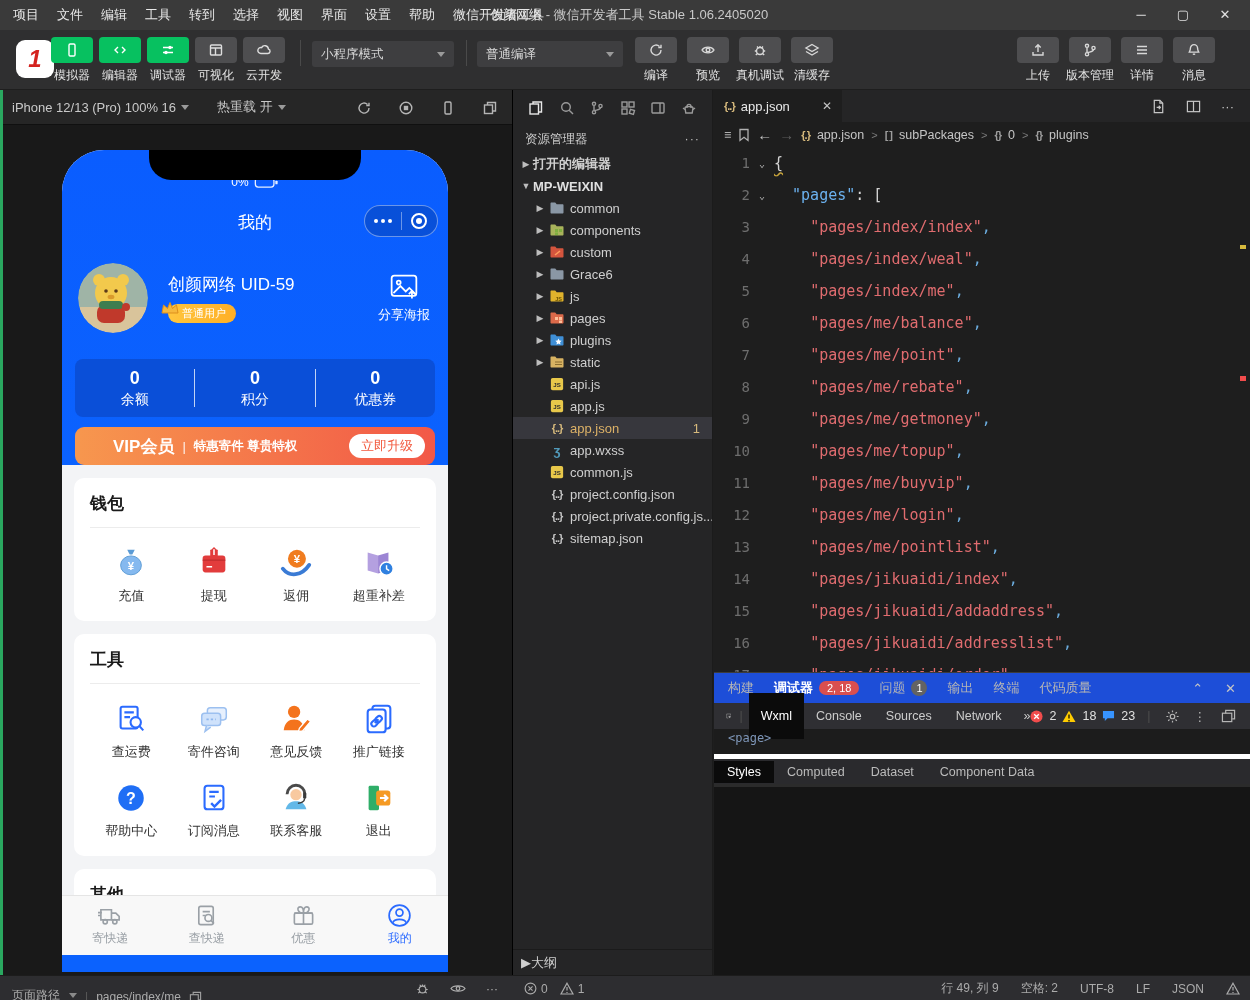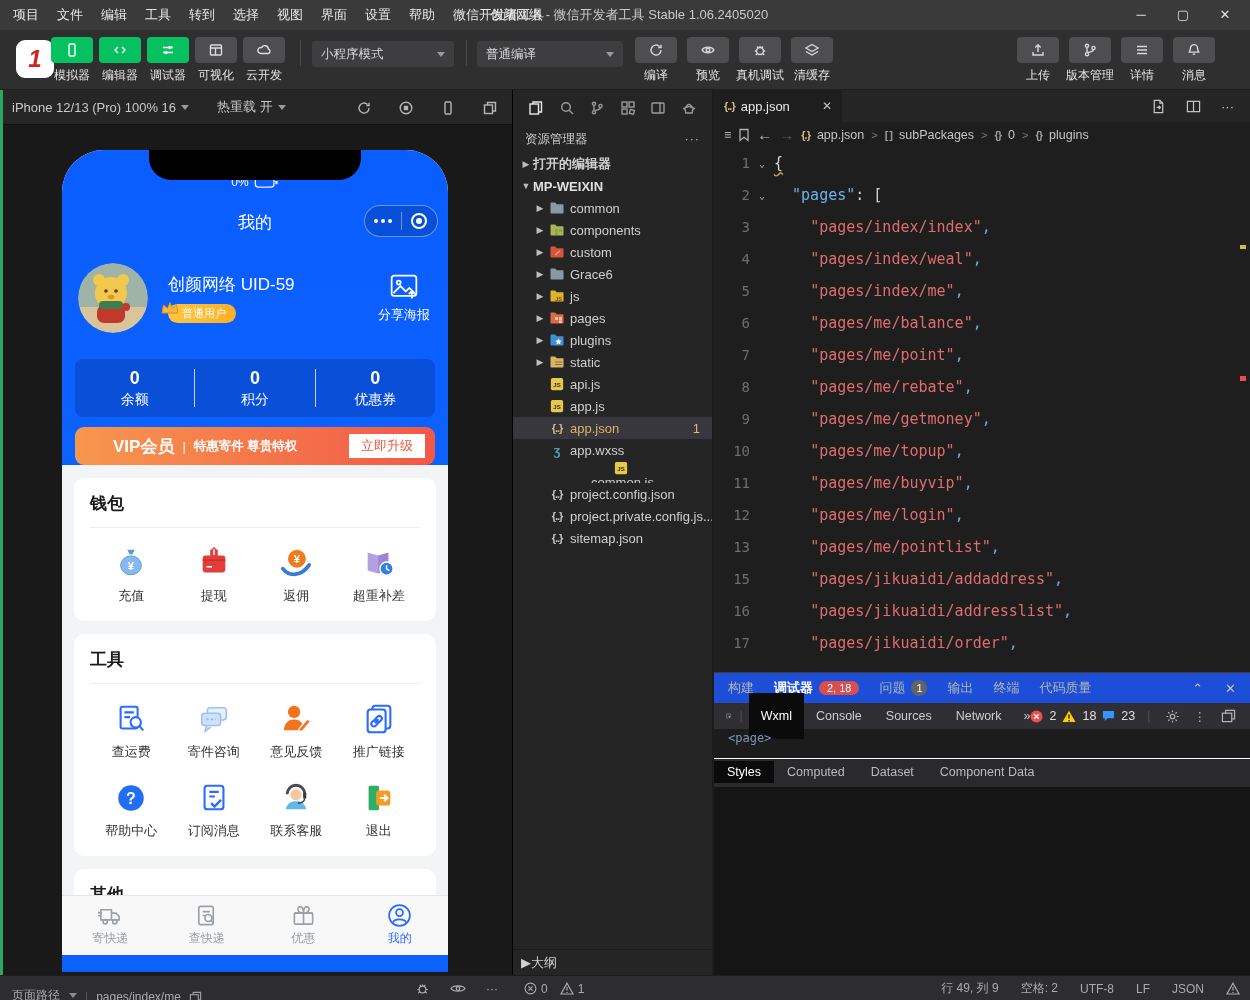--- a/index.html
+++ b/index.html
@@ -70,21 +70,21 @@
   .p-stats { margin:26px 13px 0; background:#0a4fd8; border-radius:8px; height:58px; display:flex; align-items:center; color:#fff; }
   .p-stat { flex:1; text-align:center; }
   .p-stat .v { font-size:18px; font-weight:bold; }
   .p-stat .l { font-size:14px; margin-top:2px; }
   .p-stat-div { width:1px; height:38px; background:rgba(255,255,255,.75); }
   .p-vip { margin:10px 13px 0; height:38px; border-radius:9px; background:linear-gradient(90deg,#f7974e,#f25847);
            display:flex; align-items:center; padding:0 10px 0 38px; color:#fff; }
   .p-vip .t { font-size:17px; font-weight:bold; }
   .p-vip .d { margin:0 8px; opacity:.9; }
   .p-vip .s { font-size:12.5px; font-weight:bold; }
-  .p-vip .btn { margin-left:auto; background:#fff; color:#f2583c; border-radius:0; padding:3px 12px; font-size:13px; }
+  .p-vip .btn { margin-left:auto; background:#fff; color:#f2583c; border-radius:12px; padding:3px 12px; font-size:13px; }
   .p-card { margin:13px 12px 0; background:#fff; border-radius:10px; padding:14px 16px 16px; }
   .p-card .ct { font-size:17px; font-weight:bold; color:#1a1a1a; }
   .p-card .chr { border-top:1px solid #ececec; margin-top:12px; }
   .p-grid { display:grid; grid-template-columns:repeat(4,1fr); row-gap:20px; margin-top:18px; }
   .p-gitem { text-align:center; }
   .p-gitem svg { margin:0 auto; }
   .p-gitem .gl { font-size:13px; color:#333; margin-top:7px; }
   .p-tabbar { position:absolute; left:0; right:0; bottom:17px; height:60px; background:#f8f8f8; border-top:1px solid #e5e5e5; display:flex; }
   .p-tab { flex:1; text-align:center; padding-top:7px; color:#9aa0a6; }
   .p-tab svg { margin:0 auto; }
@@ -132,21 +132,21 @@
   .dbg-tab { display:flex; align-items:center; gap:6px; }
   .dbg-tab.active { color:#fff; font-weight:bold; }
   .pill-red { background:#d94f4f; color:#fff; font-size:11px; border-radius:9px; padding:1px 8px; font-weight:normal; }
   .circ-gray { background:#636363; color:#fff; font-size:11px; border-radius:50%; width:16px; height:16px; display:flex; align-items:center; justify-content:center; }
   .dbg-winbtn { margin-left:auto; display:flex; gap:22px; color:#c5c5c5; }
   .devtools { height:26px; background:#2f2f33; display:flex; align-items:center; font-size:12.5px; color:#ccc; padding:0 8px; }
   .dt-tab { padding:16px 12px; }
   .dt-tab.active { background:#0b0b0b; color:#fff; }
   .dt-counts { margin-left:auto; display:flex; align-items:center; gap:6px; color:#e0e0e0; }
   .dt-right { display:flex; align-items:center; gap:14px; margin-left:12px; color:#b5b5b5; padding-right:6px; }
-  .wxml-strip { height:30px; background:#1c1c1c; font-family:"DejaVu Sans Mono",monospace; font-size:12px; color:#7e96b8; padding:2px 0 0 14px; border-bottom:1px solid #ffffff; }
+  .wxml-strip { height:30px; background:#1c1c1c; font-family:"DejaVu Sans Mono",monospace; font-size:12px; color:#7e96b8; padding:2px 0 0 14px; border-bottom:5px solid #ffffff; }
   .style-tabs { height:25px; background:#2a2a2d; display:flex; align-items:center; font-size:12.5px; color:#bbb; }
   .st-tab { padding:4px 13px; }
   .st-tab.active { background:#0b0b0b; color:#fff; }
   .filter-row { height:27px; background:#2b2b2b; border-bottom:1px solid #3a3a3a; display:flex; align-items:center; padding:0 12px; }
   .filter-row .ph { color:#8c8c8c; }
   .filter-row .cls { margin-left:auto; color:#dadada; font-family:"DejaVu Sans Mono",monospace; font-size:12px; }
   .filter-row .plus { color:#8c8c8c; margin-left:12px; }
   .dbg-empty { position:absolute; top:114px; left:0; right:0; bottom:0; background:#151515; }
 
   
@@ -820,21 +820,21 @@
           <span>app.json</span>
           <span class="badge1">1</span>
         </div>
         <div class="trow" style="padding-left: 20px;">
           <span style="width: 14px; flex: 0 0 auto;"></span>
           <span class="ticon">
             <span style="color:#519aba;font-weight:bold;font-size:13px;">ʒ</span>
           </span>
           <span>app.wxss</span>
         </div>
-        <div class="trow" style="padding-left: 20px; flex-direction: column;">
+        <div class="trow" style="padding-left: 20px;">
           <span style="width: 14px; flex: 0 0 auto;"></span>
           <span class="ticon">
             <svg width="14" height="14" viewBox="0 0 16 16">
               <rect x="1" y="1" width="14" height="14" rx="2" fill="#e8c84a"></rect>
               <text x="8" y="11.5" font-size="7" text-anchor="middle" fill="#2b2b2b" font-weight="bold">JS</text>
             </svg>
           </span>
           <span>common.js</span>
         </div>
         <div class="trow" style="padding-left: 20px;">
@@ -966,20 +966,25 @@
           <div class="gut">12</div>
           <div class="fold"></div>
           <div class="ccontent">    <span class="tok-str">"pages/me/login"</span><span class="tok-com">,</span></div>
         </div>
         <div class="cline">
           <div class="gut">13</div>
           <div class="fold"></div>
           <div class="ccontent">    <span class="tok-str">"pages/me/pointlist"</span><span class="tok-com">,</span></div>
         </div>
         <div class="cline">
+          <div class="gut">14</div>
+          <div class="fold"></div>
+          <div class="ccontent">    <span class="tok-str">"pages/jikuaidi/index"</span><span class="tok-com">,</span></div>
+        </div>
+        <div class="cline">
           <div class="gut">15</div>
           <div class="fold"></div>
           <div class="ccontent">    <span class="tok-str">"pages/jikuaidi/addaddress"</span><span class="tok-com">,</span></div>
         </div>
         <div class="cline">
           <div class="gut">16</div>
           <div class="fold"></div>
           <div class="ccontent">    <span class="tok-str">"pages/jikuaidi/addresslist"</span><span class="tok-com">,</span></div>
         </div>
         <div class="cline">

